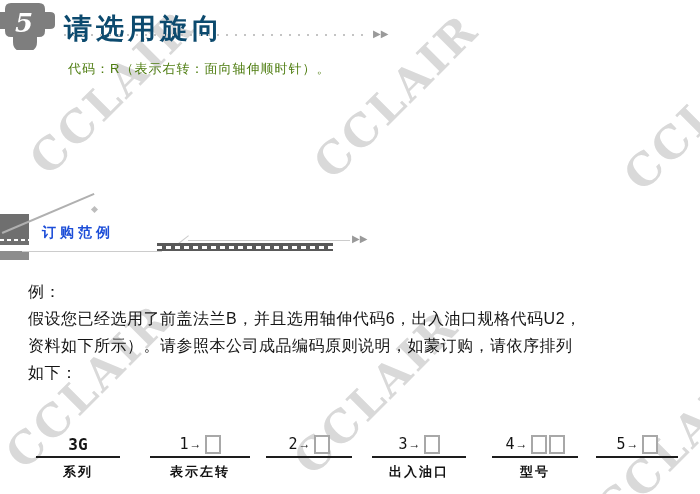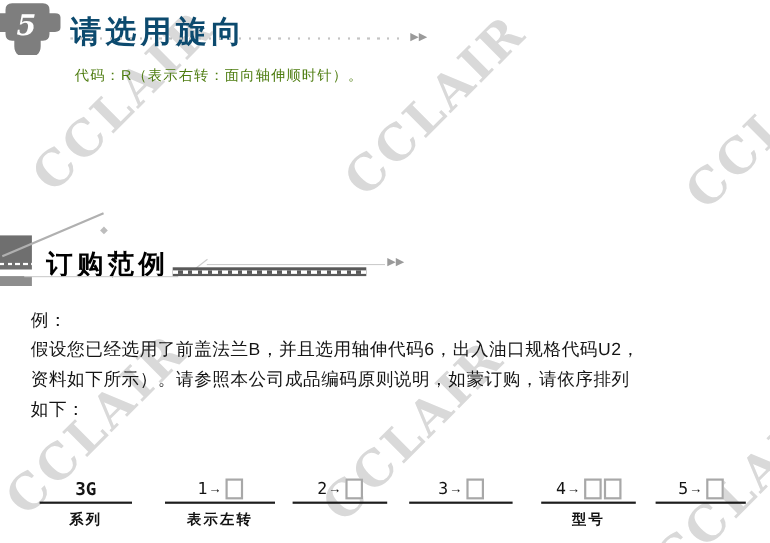--- a/index.html
+++ b/index.html
@@ -54,21 +54,21 @@
   .diag-line{
     position:absolute;left:2px;top:232px;width:100px;height:1.5px;background:#b0b0b0;
     transform-origin:left center;transform:rotate(-23deg);
   }
   .diag-diamond{
     position:absolute;left:92px;top:207px;width:5px;height:5px;background:#bdbdbd;transform:rotate(45deg);
   }
   .order-title{
     position:absolute;left:42px;top:224px;
     font-family:"DejaVu Serif","Liberation Serif",serif;
-    font-size:24px;font-weight:bold;color:#000000;letter-spacing:4px;
+    font-size:14px;font-weight:bold;color:#1d4ed8;letter-spacing:4px;
   }
   .thinA{position:absolute;left:22px;top:251px;width:140px;height:1px;background:#cccccc;}
   .thinC{position:absolute;left:176px;top:245px;width:16px;height:1px;background:#cccccc;
     transform-origin:left center;transform:rotate(-38deg);}
   .thinB{position:absolute;left:188px;top:240px;width:162px;height:1px;background:#cccccc;}
   .thickbar{position:absolute;left:157px;top:243px;width:176px;height:8px;}
   .thickbar .t{height:3px;background:#595959;}
   .thickbar .m{height:2.5px;background:repeating-linear-gradient(90deg,#ffffff 0 5px,#595959 5px 9px);}
   .thickbar .b{height:2px;background:#595959;}
 
@@ -169,20 +169,21 @@
         <span class="dbox"></span>
       </div>
     </div>
 
     <div class="dcol" style="left:372px;width:94px;">
       <div class="dtop">
         <span class="dnum">3</span>
         <span class="darr">→</span>
         <span class="dbox"></span>
       </div>
+      <div class="dlabel">出入油口</div>
     </div>
 
     <div class="dcol" style="left:492px;width:86px;">
       <div class="dtop">
         <span class="dnum">4</span>
         <span class="darr">→</span>
         <span class="dbox"></span>
         <span class="dbox"></span>
       </div>
       <div class="dlabel">型号</div>

